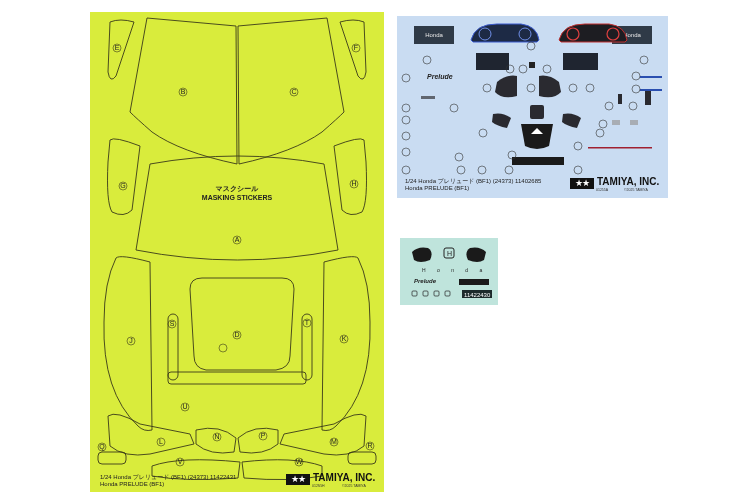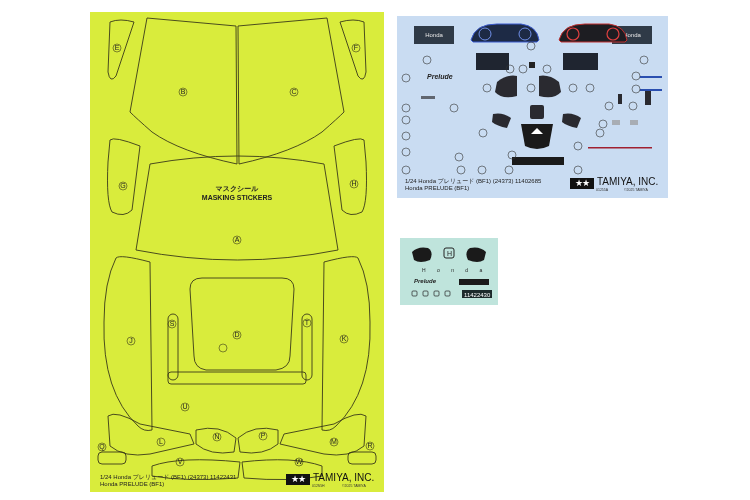--- a/index.html
+++ b/index.html
@@ -3,21 +3,21 @@
 <meta charset="utf-8">
 <style>
   html,body{margin:0;padding:0;}
   body{width:750px;height:500px;background:#ffffff;position:relative;overflow:hidden;font-family:"Liberation Sans",sans-serif;}
   .sheet{position:absolute;box-sizing:border-box;}
   #mask{left:90px;top:12px;width:294px;height:480px;background:#d9ec3c;}
   #decal{left:397px;top:16px;width:271px;height:182px;background:#c9dcf2;}
   #small{left:400px;top:238px;width:98px;height:67px;background:#bfe4dc;}
   svg{position:absolute;left:0;top:0;}
   .cap{position:absolute;font-size:6px;color:#222;line-height:7px;white-space:nowrap;}
-  .brand{position:absolute;font-weight:normal;color:#111;white-space:nowrap;}
+  .brand{position:absolute;font-weight:bold;color:#111;white-space:nowrap;}
   .sub{position:absolute;font-size:3.5px;color:#333;white-space:nowrap;}
   .stars{position:absolute;background:#111;color:#fff;font-size:9px;line-height:11px;text-align:center;letter-spacing:-1px;}
   .mtitle{position:absolute;font-size:7px;font-weight:bold;color:#222;white-space:nowrap;text-align:center;}
   .lbl{font-family:"Liberation Sans",sans-serif;font-size:7px;fill:#222;}
   .hondaplate{position:absolute;background:#2f3a47;color:#e6e6e6;font-size:6px;text-align:center;line-height:18px;}
 </style>
 </head>
 <body>
 
 <div class="sheet" id="mask">

